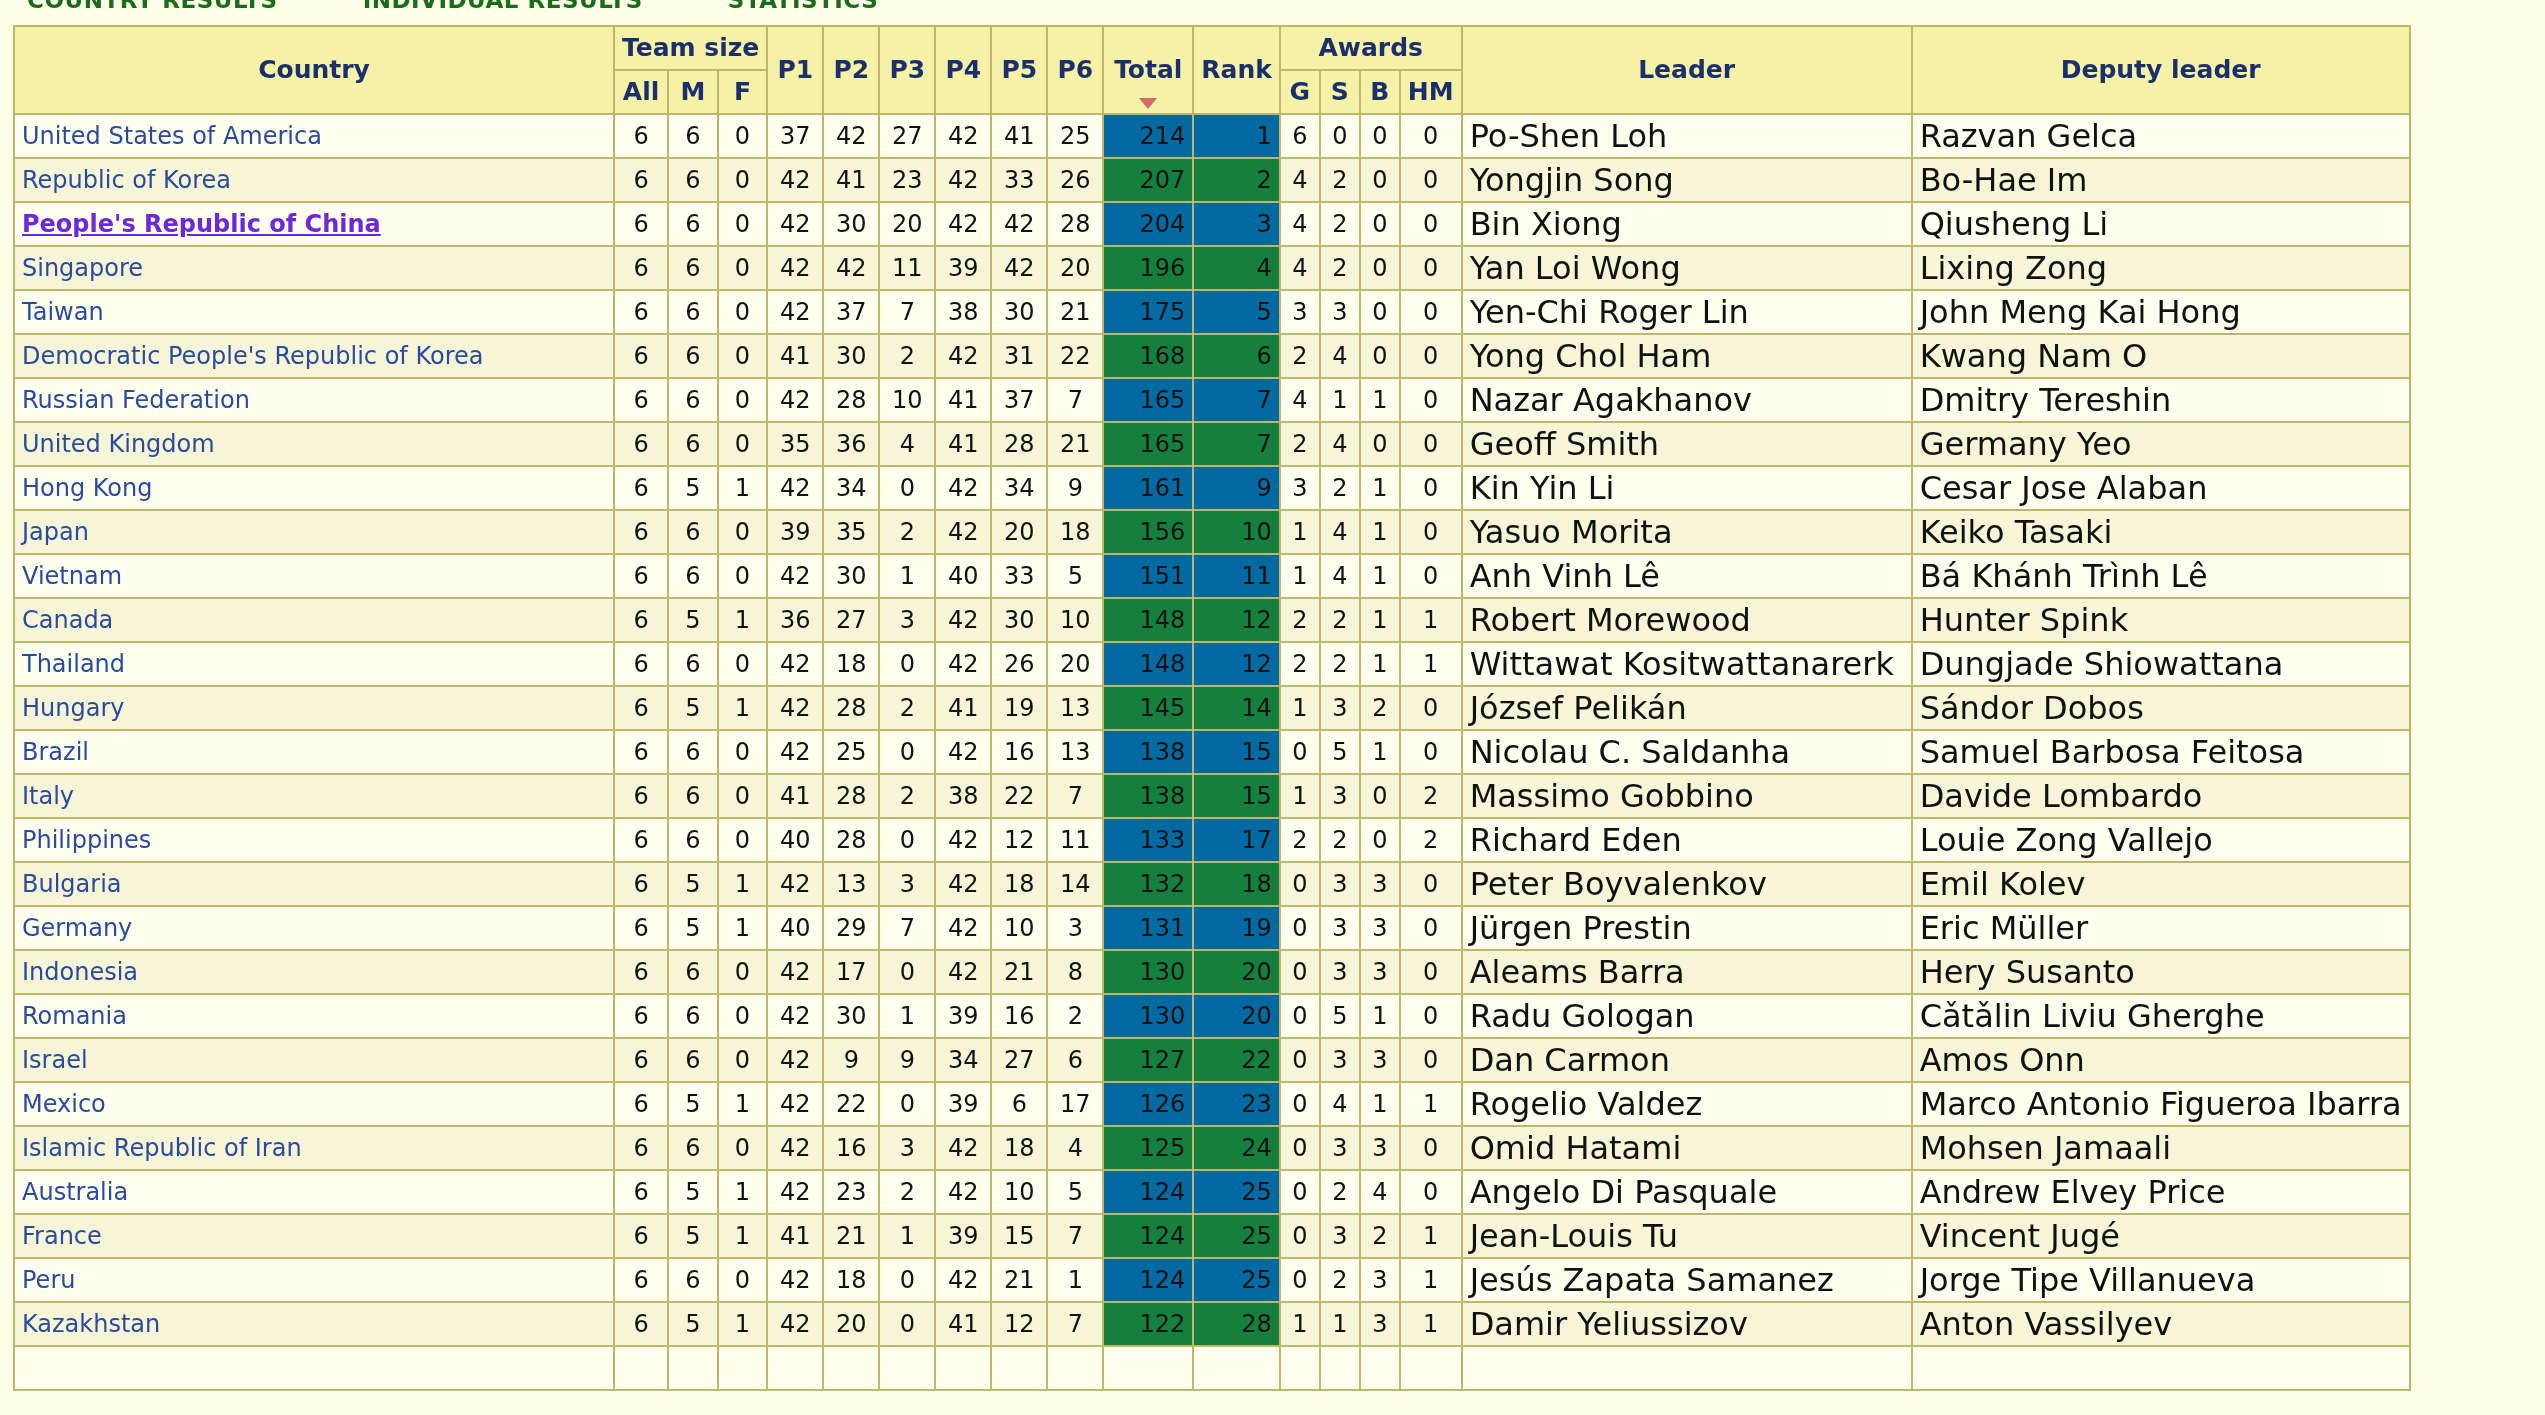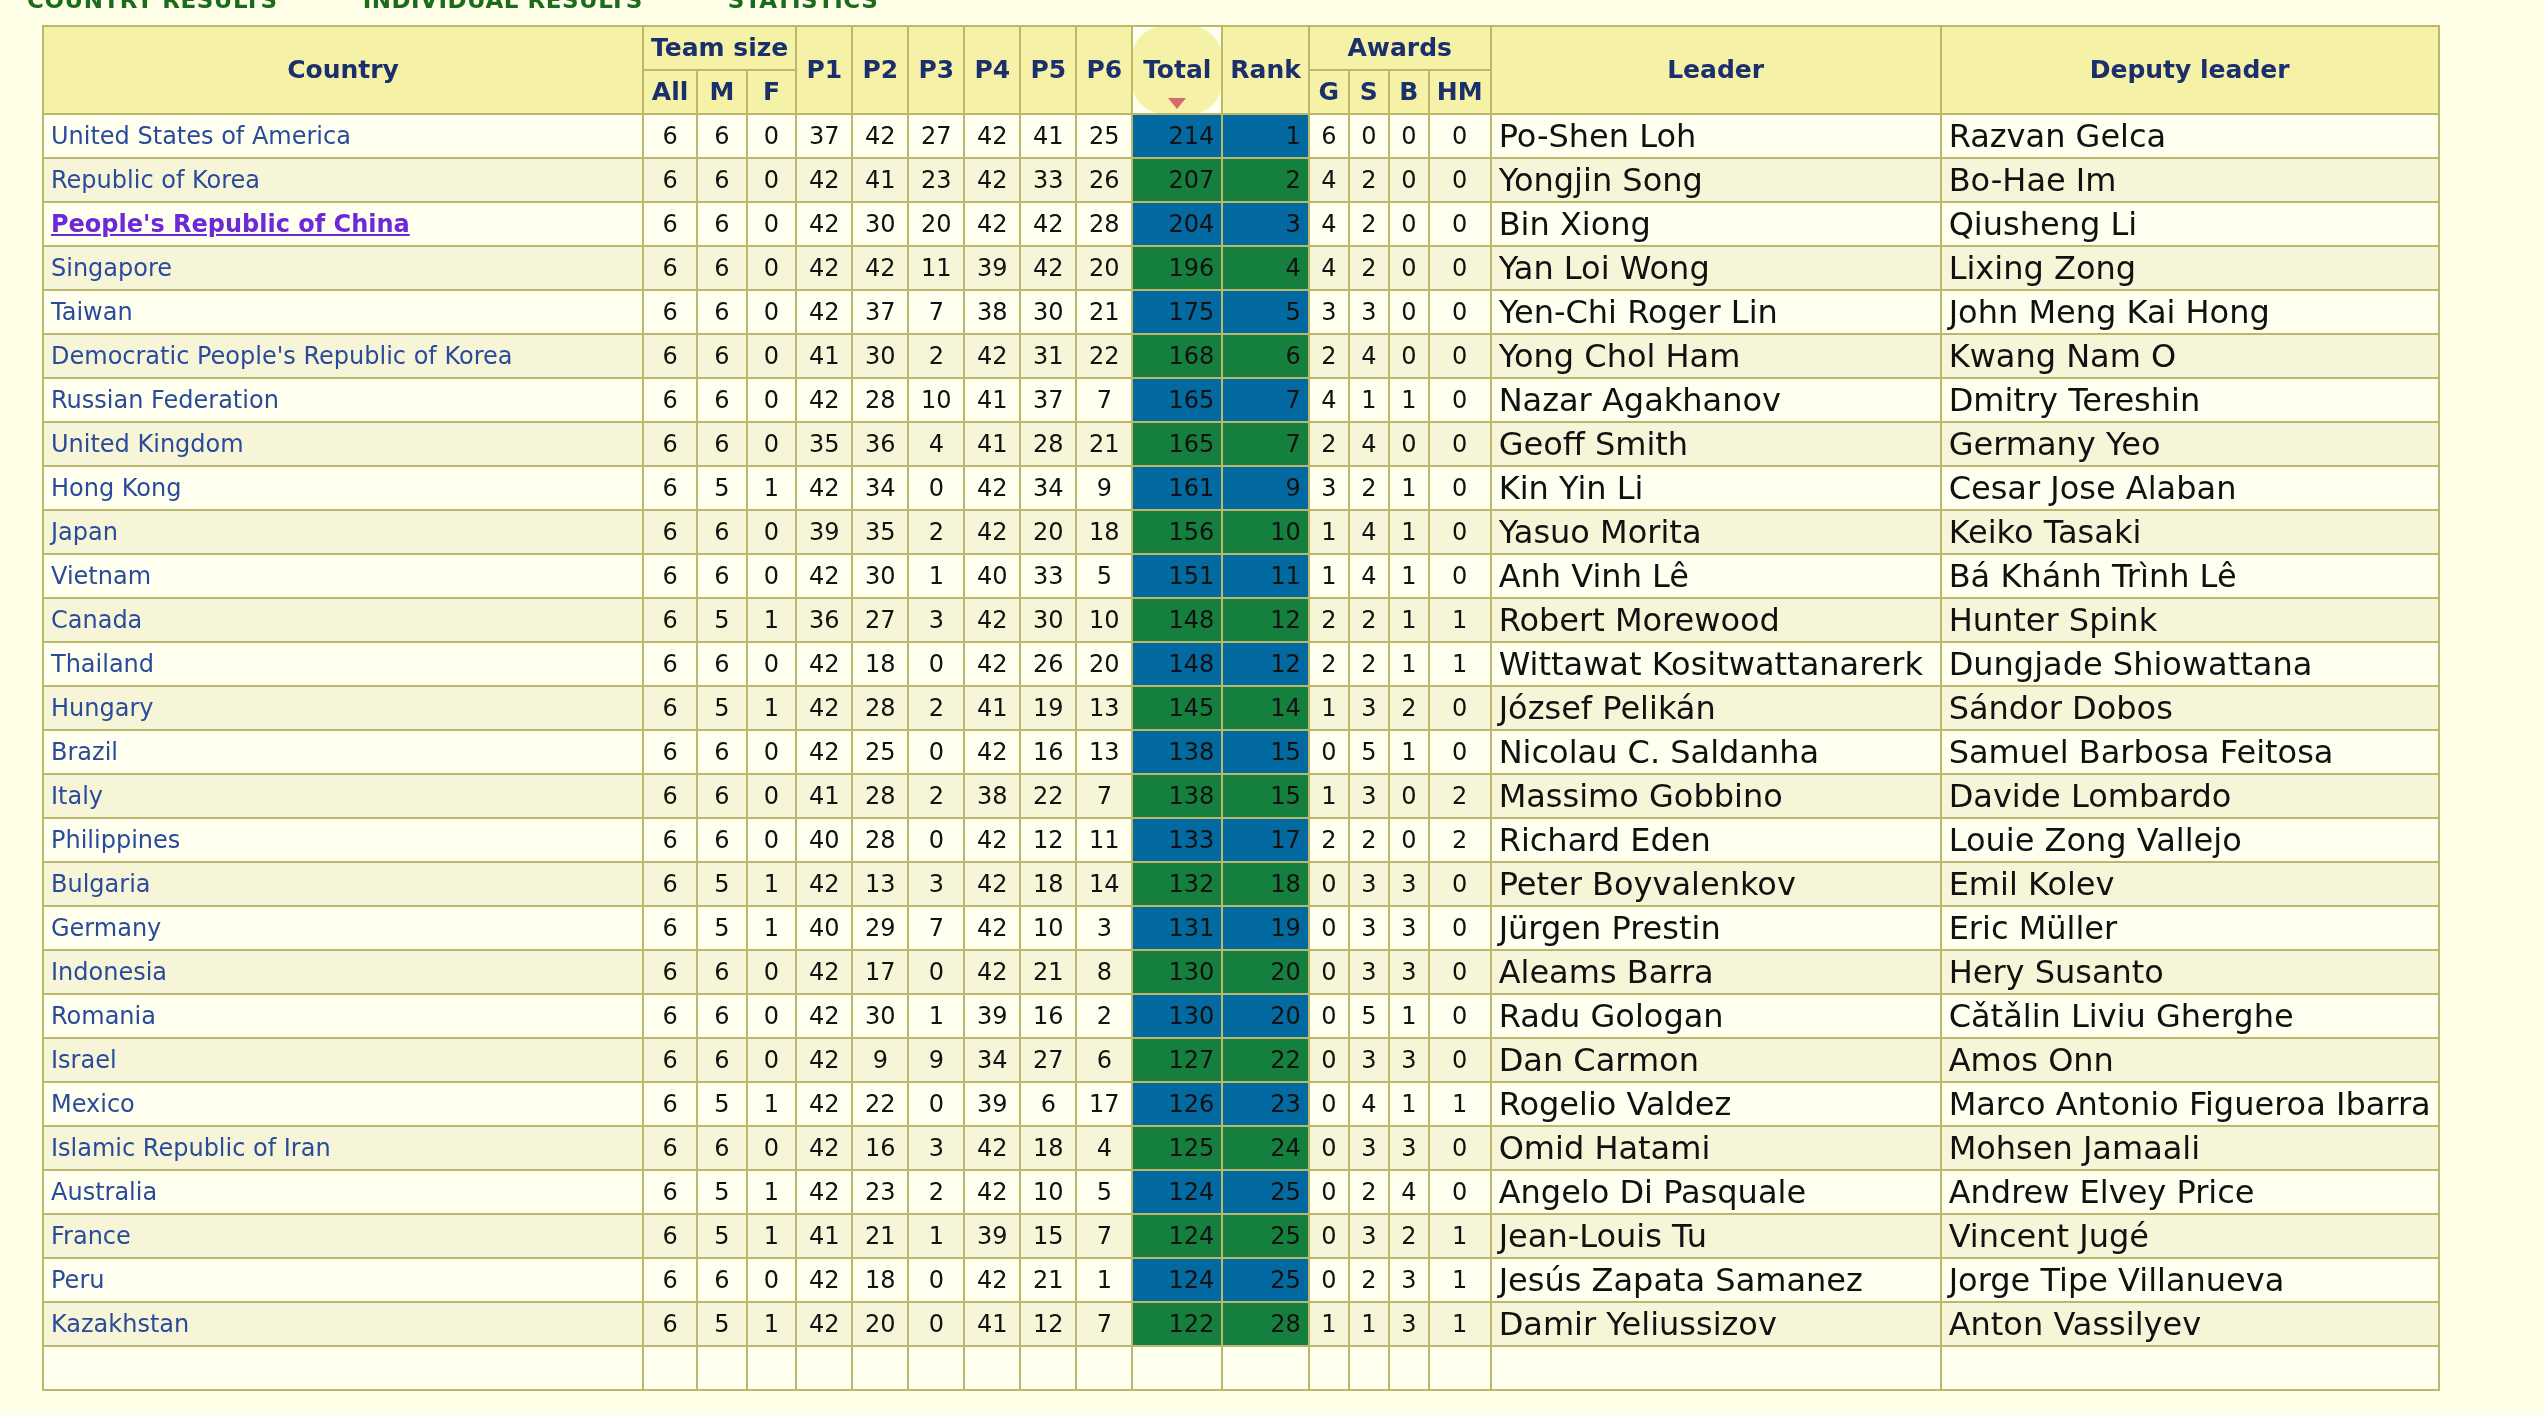--- a/index.html
+++ b/index.html
@@ -32,21 +32,20 @@
     margin-right:80px;
     display:inline-block;
   }
   #topnav .navspacer{display:inline-block;width:22px;}
 
   
   #results-wrap{
     position:absolute;
     top:25px;
     left:13px;
-    margin-left:29px;
   }
   table.ranktable{
     border-collapse:collapse;
     border-spacing:0;
     table-layout:fixed;
     font-size:23px;
     background:#fffff0;
   }
   table.ranktable th,
   table.ranktable td{
@@ -66,21 +65,20 @@
     font-weight:bold;
     font-size:25px;
     vertical-align:middle;
   }
   th.plain{color:#000000;}
 
   
   th.sorted{
     color:#000000;
     position:relative;
-    border-radius:32px;
   }
   .sortarrow{
     position:absolute;
     left:50%;
     bottom:4px;
     transform:translateX(-50%);
     width:0;height:0;
     border-left:9px solid transparent;
     border-right:9px solid transparent;
     border-top:11px solid #d46a6a;

